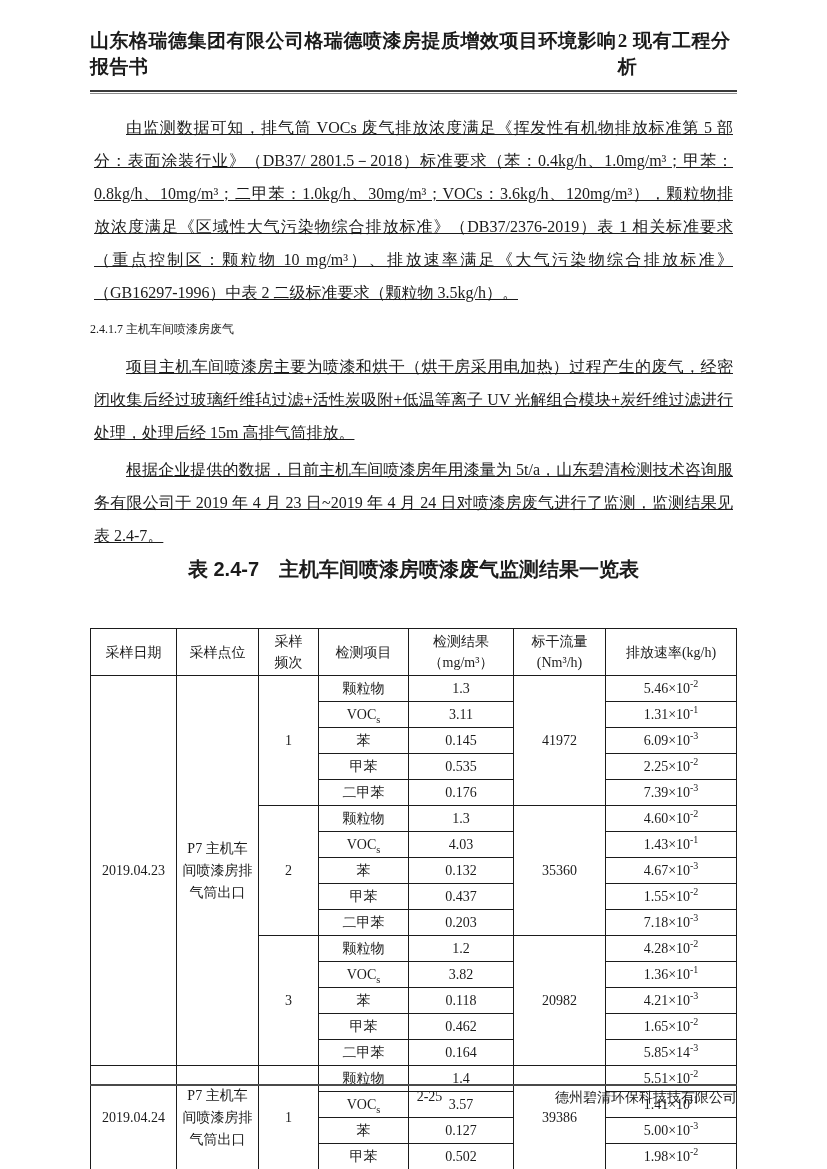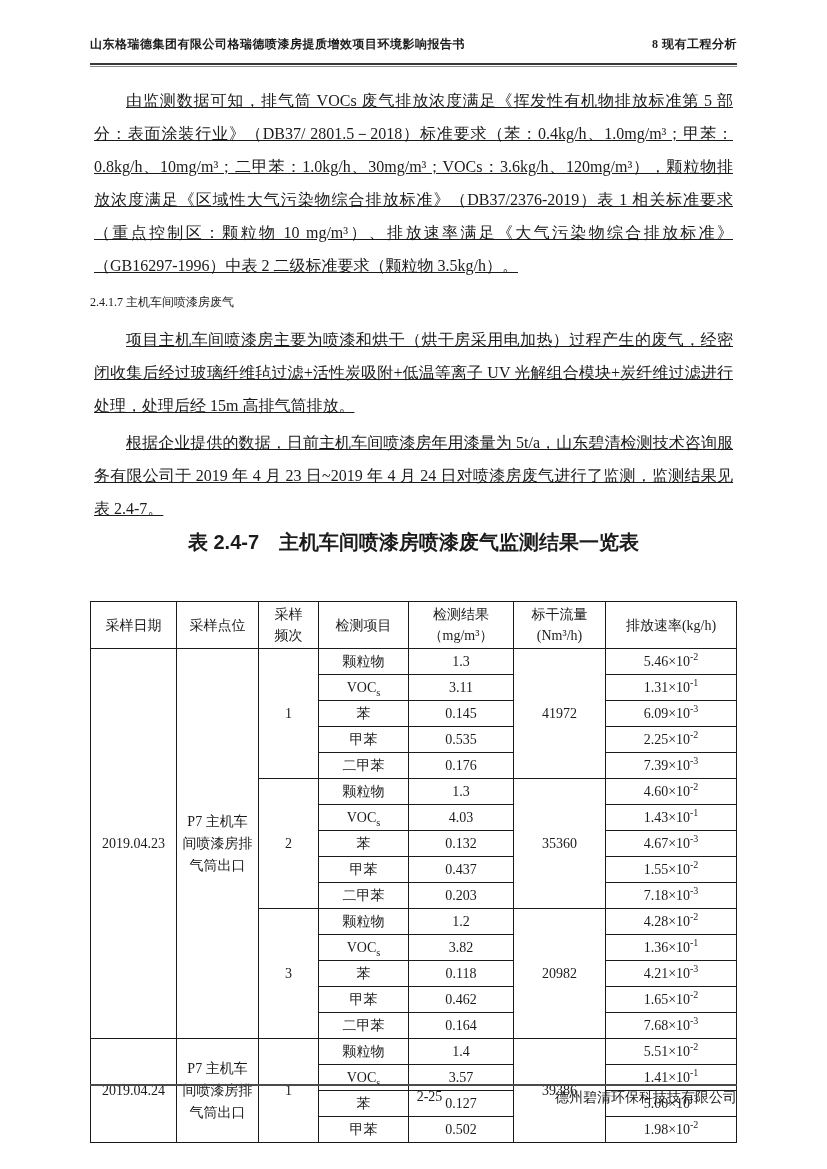--- a/index.html
+++ b/index.html
@@ -8,25 +8,25 @@
     background: #ffffff;
     color: #1b1b1b;
     font-family: "Liberation Serif", "DejaVu Serif", serif;
     position: relative;
     overflow: hidden;
   }
   .page-inner { margin: 0 90px; }
 
   
   .page-header {
-    padding-top: 36px;
+    padding-top: 28px;
     display: flex;
     justify-content: space-between;
     align-items: baseline;
-    font-size: 12px;
+    font-size: 19px;
     font-weight: bold;
     letter-spacing: 0.5px;
   }
   .header-rule-thick { margin-top: 10px; height: 2px; background: #3a3a3a; }
   .header-rule-thin  { margin-top: 1px;  height: 1px; background: #8d8d8d; }
 
   
   .content { margin-top: 17px; }
   .para {
     font-size: 16px;
@@ -99,21 +99,21 @@
     position: absolute; right: 0; top: 3px;
   }
 </style>
 </head>
 <body>
 
 <div class="page-inner">
 
   <div class="page-header">
     <span>山东格瑞德集团有限公司格瑞德喷漆房提质增效项目环境影响报告书</span>
-    <span>8 现有工程分析</span>
+    <span>2 现有工程分析</span>
   </div>
   <div class="header-rule-thick"></div>
   <div class="header-rule-thin"></div>
 
   <div class="content">
     <p class="para">由监测数据可知，排气筒 VOCs 废气排放浓度满足《挥发性有机物排放标准第 5 部分：表面涂装行业》（DB37/ 2801.5－2018）标准要求（苯：0.4kg/h、1.0mg/m³；甲苯：0.8kg/h、10mg/m³；二甲苯：1.0kg/h、30mg/m³；VOCs：3.6kg/h、120mg/m³），颗粒物排放浓度满足《区域性大气污染物综合排放标准》（DB37/2376-2019）表 1 相关标准要求（重点控制区：颗粒物 10 mg/m³）、排放速率满足《大气污染物综合排放标准》（GB16297-1996）中表 2 二级标准要求（颗粒物 3.5kg/h）。</p>
     <p class="section-heading">2.4.1.7 主机车间喷漆房废气</p>
     <p class="para">项目主机车间喷漆房主要为喷漆和烘干（烘干房采用电加热）过程产生的废气，经密闭收集后经过玻璃纤维毡过滤+活性炭吸附+低温等离子 UV 光解组合模块+炭纤维过滤进行处理，处理后经 15m 高排气筒排放。</p>
     <p class="para">根据企业提供的数据，日前主机车间喷漆房年用漆量为 5t/a，山东碧清检测技术咨询服务有限公司于 2019 年 4 月 23 日~2019 年 4 月 24 日对喷漆房废气进行了监测，监测结果见表 2.4-7。</p>
     <p class="table-caption">表 2.4-7　主机车间喷漆房喷漆废气监测结果一览表</p>
@@ -224,21 +224,21 @@
         <td><span>4.21×10</span><sup>-3</sup></td>
       </tr>
       <tr>
         <td><span>甲苯</span><sub class="item-sub"></sub></td>
         <td>0.462</td>
         <td><span>1.65×10</span><sup>-2</sup></td>
       </tr>
       <tr>
         <td><span>二甲苯</span><sub class="item-sub"></sub></td>
         <td>0.164</td>
-        <td><span>7.68×10</span><sup>-3</sup></td>
+        <td><span>5.85×14</span><sup>-3</sup></td>
       </tr>
 
       <tr>
         <td rowspan="4">2019.04.24</td>
         <td rowspan="4" class="loc-cell">P7 主机车间喷漆房排气筒出口</td>
         <td rowspan="4">1</td>
         <td><span>颗粒物</span><sub class="item-sub"></sub></td>
         <td>1.4</td>
         <td rowspan="4">39386</td>
         <td><span>5.51×10</span><sup>-2</sup></td>

